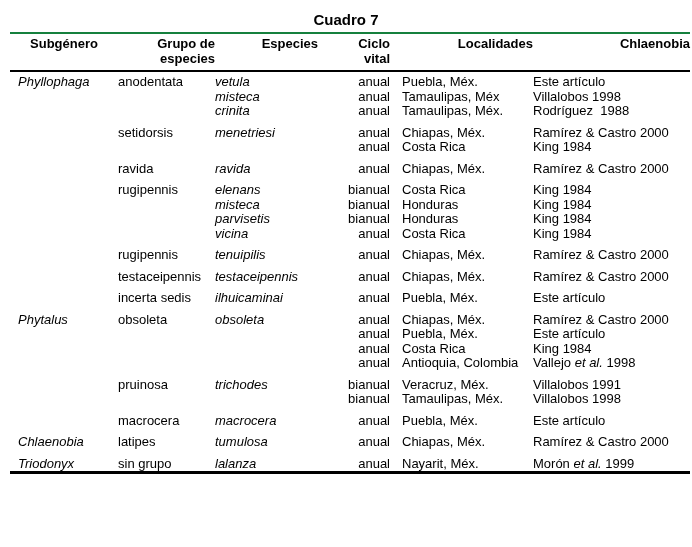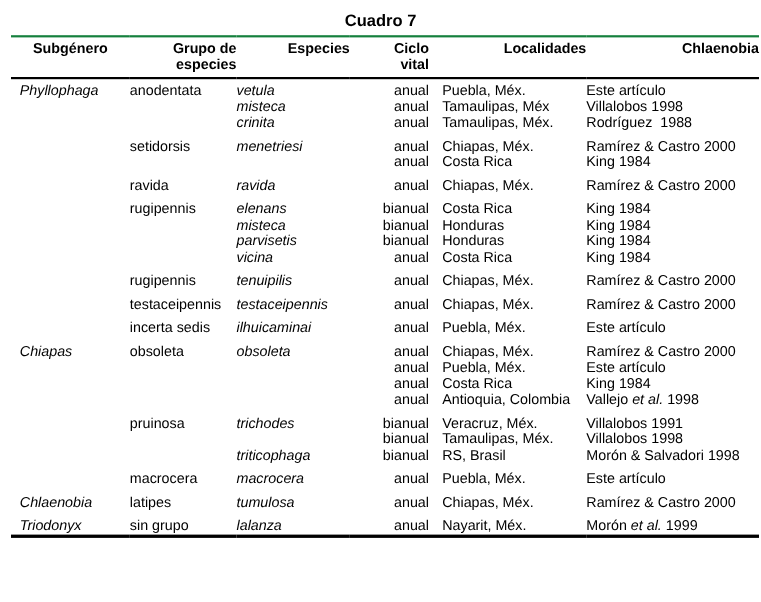--- a/index.html
+++ b/index.html
@@ -168,21 +168,21 @@
         </tr>
         <tr class="gap">
           <td class="c-sub"></td>
           <td class="c-grp">incerta sedis</td>
           <td class="c-sp">ilhuicaminai</td>
           <td class="c-ciclo">anual</td>
           <td class="c-loc">Puebla, Méx.</td>
           <td class="c-ref">Este artículo</td>
         </tr>
         <tr class="gap">
-          <td class="c-sub">Chiapas</td>
+          <td class="c-sub">Phytalus</td>
           <td class="c-grp">obsoleta</td>
           <td class="c-sp">obsoleta</td>
           <td class="c-ciclo">anual</td>
           <td class="c-loc">Chiapas, Méx.</td>
           <td class="c-ref">Ramírez &amp; Castro 2000</td>
         </tr>
         <tr>
           <td class="c-sub"></td>
           <td class="c-grp"></td>
           <td class="c-sp"></td>
@@ -214,28 +214,20 @@
           <td class="c-loc">Veracruz, Méx.</td>
           <td class="c-ref">Villalobos 1991</td>
         </tr>
         <tr>
           <td class="c-sub"></td>
           <td class="c-grp"></td>
           <td class="c-sp"></td>
           <td class="c-ciclo">bianual</td>
           <td class="c-loc">Tamaulipas, Méx.</td>
           <td class="c-ref">Villalobos 1998</td>
-        </tr>
-        <tr>
-          <td class="c-sub"></td>
-          <td class="c-grp"></td>
-          <td class="c-sp">triticophaga</td>
-          <td class="c-ciclo">bianual</td>
-          <td class="c-loc">RS, Brasil</td>
-          <td class="c-ref">Morón &amp; Salvadori 1998</td>
         </tr>
         <tr class="gap">
           <td class="c-sub"></td>
           <td class="c-grp">macrocera</td>
           <td class="c-sp">macrocera</td>
           <td class="c-ciclo">anual</td>
           <td class="c-loc">Puebla, Méx.</td>
           <td class="c-ref">Este artículo</td>
         </tr>
         <tr class="gap">

